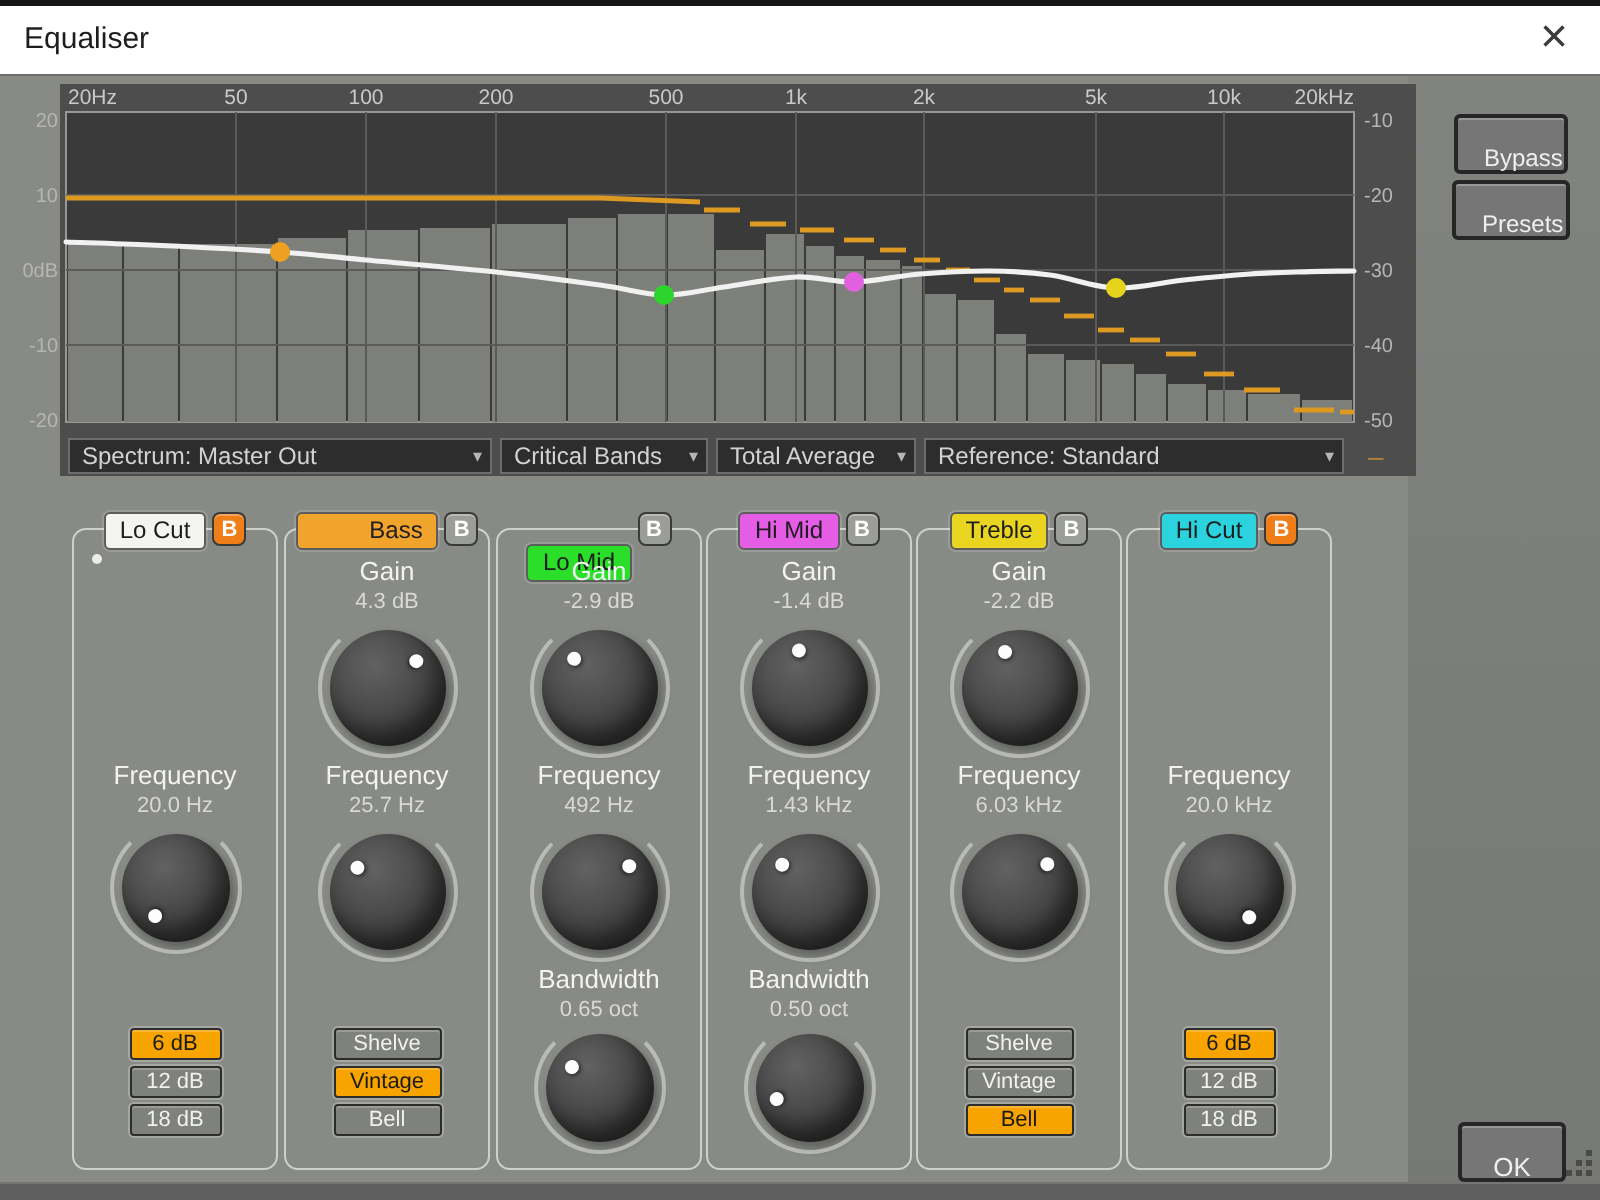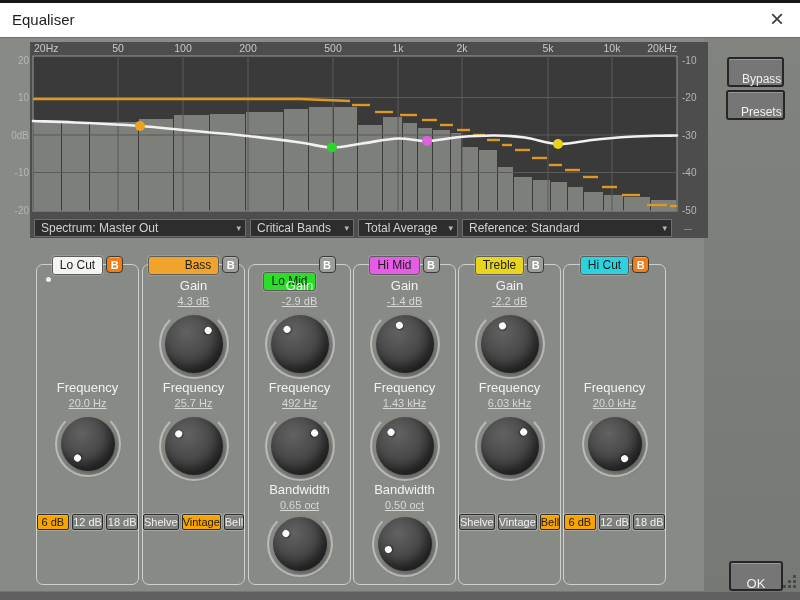--- a/index.html
+++ b/index.html
@@ -34,34 +34,34 @@
         border-radius:7px;box-sizing:border-box;}
   .band-head{position:absolute;top:-9px;left:0;right:0;display:flex;justify-content:center;
              align-items:flex-start;gap:3px;}
   .band-label{height:17px;line-height:17px;padding:0 7px;font-size:12px;color:#1d1d1d;
               border-radius:3px;border:1px solid #5d5d5d;box-shadow:0 0 0 1px rgba(255,255,255,.15);}
   .b-btn{width:17px;height:17px;border-radius:4px;border:1px solid #3a3a3a;color:#fff;
          font-size:11px;font-weight:bold;display:flex;align-items:center;justify-content:center;
          box-shadow:inset 0 1px 0 rgba(255,255,255,.3);box-sizing:border-box;}
   .led{position:absolute;top:12px;left:9px;width:5px;height:5px;border-radius:50%;background:#ececec;}
   .ctl-label{position:absolute;left:0;right:0;text-align:center;font-size:13px;color:#f2f2f2;}
-  .ctl-value{position:absolute;left:0;right:0;text-align:center;font-size:11px;color:#d8d8d6;text-decoration:underline;}
+  .ctl-value{position:absolute;left:0;right:0;text-align:center;font-size:11px;color:#d8d8d6;}
   .gain-label{top:13px}.gain-value{top:30px}.gain-knob{top:50px}
   .freq-label{top:115px}.freq-value{top:132px}.freq-knob{top:152px}
   .bw-label{top:217px}.bw-value{top:234px}.bw-knob{top:252px}
   .knob{position:absolute;left:50%;transform:translateX(-50%);border-radius:50%;
         background:radial-gradient(circle at 38% 30%,#626262,#454545 52%,#2b2b2b 100%);
         box-shadow:inset -5px -7px 10px rgba(0,0,0,.45),2px 3px 5px rgba(0,0,0,.3);}
   .k58{width:58px;height:58px}.k54{width:54px;height:54px}
   .knob::before{content:'';position:absolute;inset:-6px;border-radius:50%;
         border:2px solid rgba(235,235,235,.5);border-top-color:transparent;}
   .ind{position:absolute;inset:0;}
   .ind::after{content:'';position:absolute;top:6px;left:50%;margin-left:-3.5px;width:7px;height:7px;
         border-radius:50%;background:#fdfdfd;box-shadow:0 1px 2px rgba(0,0,0,.6);}
-  .band-btns{position:absolute;top:249px;left:0;right:0;display:flex;flex-direction:row;
+  .band-btns{position:absolute;top:249px;left:0;right:0;display:flex;flex-direction:column;
         align-items:center;gap:3px;}
   .band-btn{height:16px;background:#7f827c;border:1px solid #2d2d2d;border-radius:2px;
         color:#f0f0f0;font-size:11px;line-height:14px;box-sizing:border-box;
         box-shadow:0 0 0 1px rgba(255,255,255,.25),inset 0 1px 0 rgba(255,255,255,.2);
         font-family:"Liberation Sans",sans-serif;padding:0;}
   .band-btn.sel{background:#f7a300;color:#1a1a1a;}
   .w54{width:54px}.w46{width:46px}
   
   .footer{position:absolute;left:0;bottom:0;width:800px;height:8px;background:#5f5f5f;
           border-top:1px solid #757575;}

